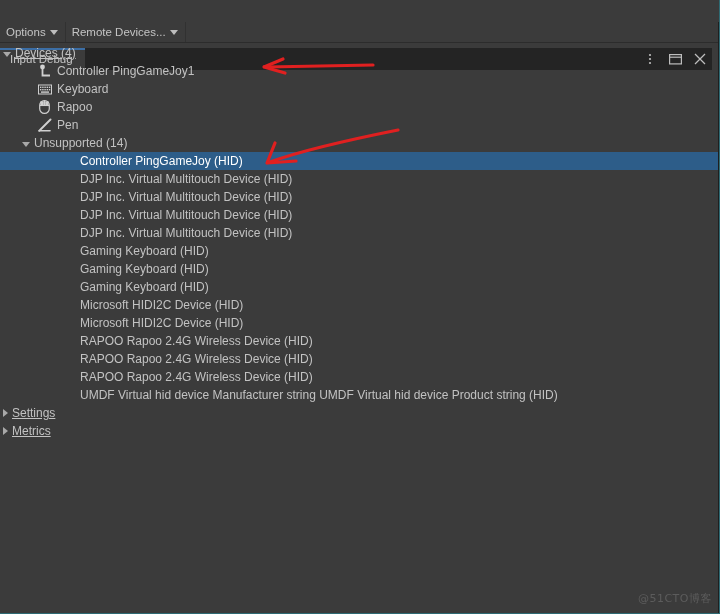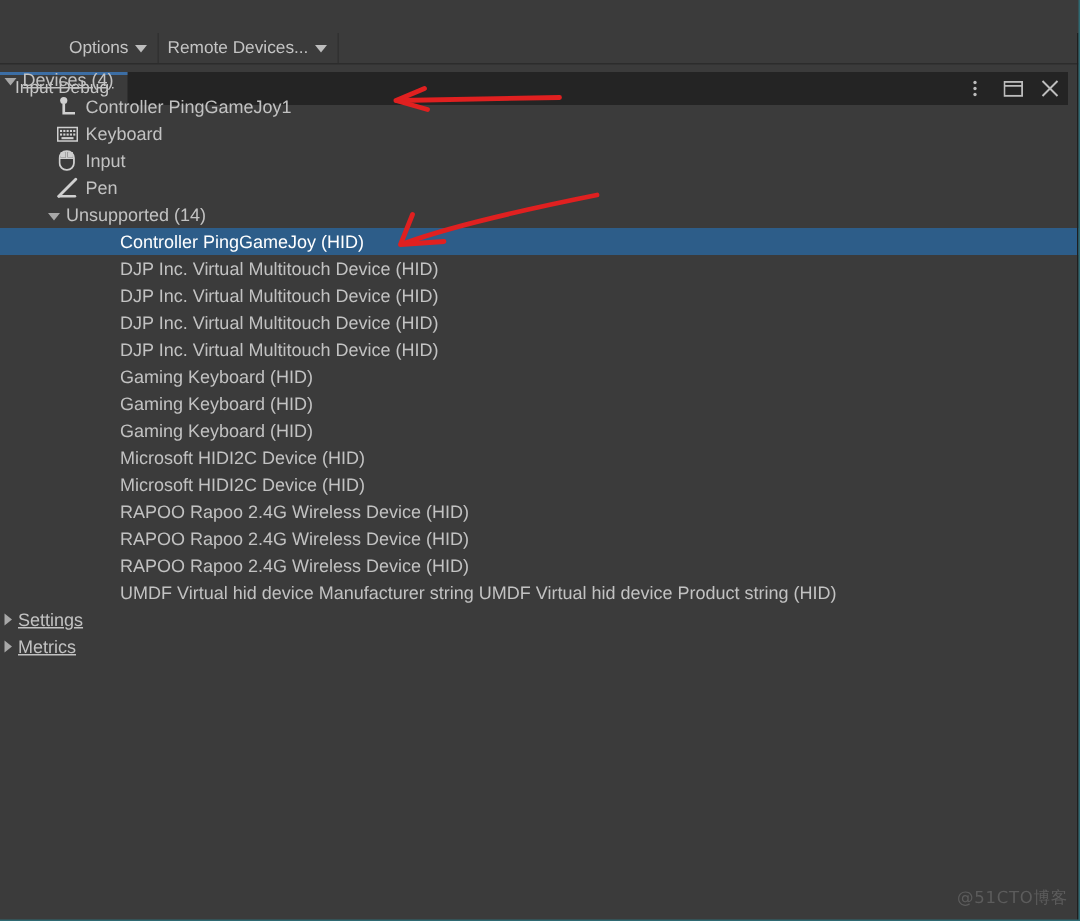--- a/index.html
+++ b/index.html
@@ -72,21 +72,20 @@
   .toolbar {
     position: absolute;
     left: 0; top: 22px;
     width: 720px;
     height: 21px;
     background: #3b3b3b;
     border-bottom: 1px solid #2c2c2c;
     box-sizing: border-box;
     display: flex;
     align-items: stretch;
-    padding-left: 40px;
   }
   .tbtn {
     display: flex;
     align-items: center;
     gap: 4px;
     padding: 0 7px 0 6px;
     color: #c4c4c4;
     font-size: 11.5px;
     background: #3b3b3b;
     border-right: 1px solid #313131;
@@ -153,21 +152,21 @@
     margin-right: 5px;
     display: flex;
     align-items: center;
     justify-content: center;
     color: #cccccc;
   }
   .dev-icon svg { display: block; }
 
   
   .ind-0 { padding-left: 3px; text-decoration: underline; }
-  .ind-1 { padding-left: 32px; }
+  .ind-1 { padding-left: 22px; }
   .ind-2 { padding-left: 37px; }
   .ind-2-noicon { padding-left: 80px; }
 
   
   .anno {
     position: absolute;
     pointer-events: none;
   }
 
   
@@ -283,21 +282,21 @@
       <div class="row ind-2">
         <span class="dev-icon">
           <svg width="11" height="14" viewBox="0 0 11 14">
             <rect x="0.7" y="0.7" width="9.6" height="12.6" rx="4.6" fill="none" stroke="#cfcfcf" stroke-width="1.2"></rect>
             <path d="M1 5.5 H10" stroke="#cfcfcf" stroke-width="1.1"></path>
             <path d="M5.5 1 V5.5" stroke="#cfcfcf" stroke-width="1.1"></path>
             <rect x="1.4" y="1.4" width="3.4" height="3.6" fill="#cfcfcf"></rect>
             <rect x="6.2" y="1.4" width="3.4" height="3.6" fill="#cfcfcf"></rect>
           </svg>
         </span>
-        <span class="lbl">Input</span>
+        <span class="lbl">Rapoo</span>
       </div>
       <div class="row ind-2">
         <span class="dev-icon">
           <svg width="14" height="14" viewBox="0 0 14 14">
             <path d="M12.5 1.5 L3 11 L1.2 12.8" stroke="#d0d0d0" stroke-width="1.9" fill="none" stroke-linecap="round"></path>
             <path d="M1.2 12.8 L12 12.8" stroke="#d0d0d0" stroke-width="1.6" fill="none" stroke-linecap="round"></path>
           </svg>
         </span>
         <span class="lbl">Pen</span>
       </div>

